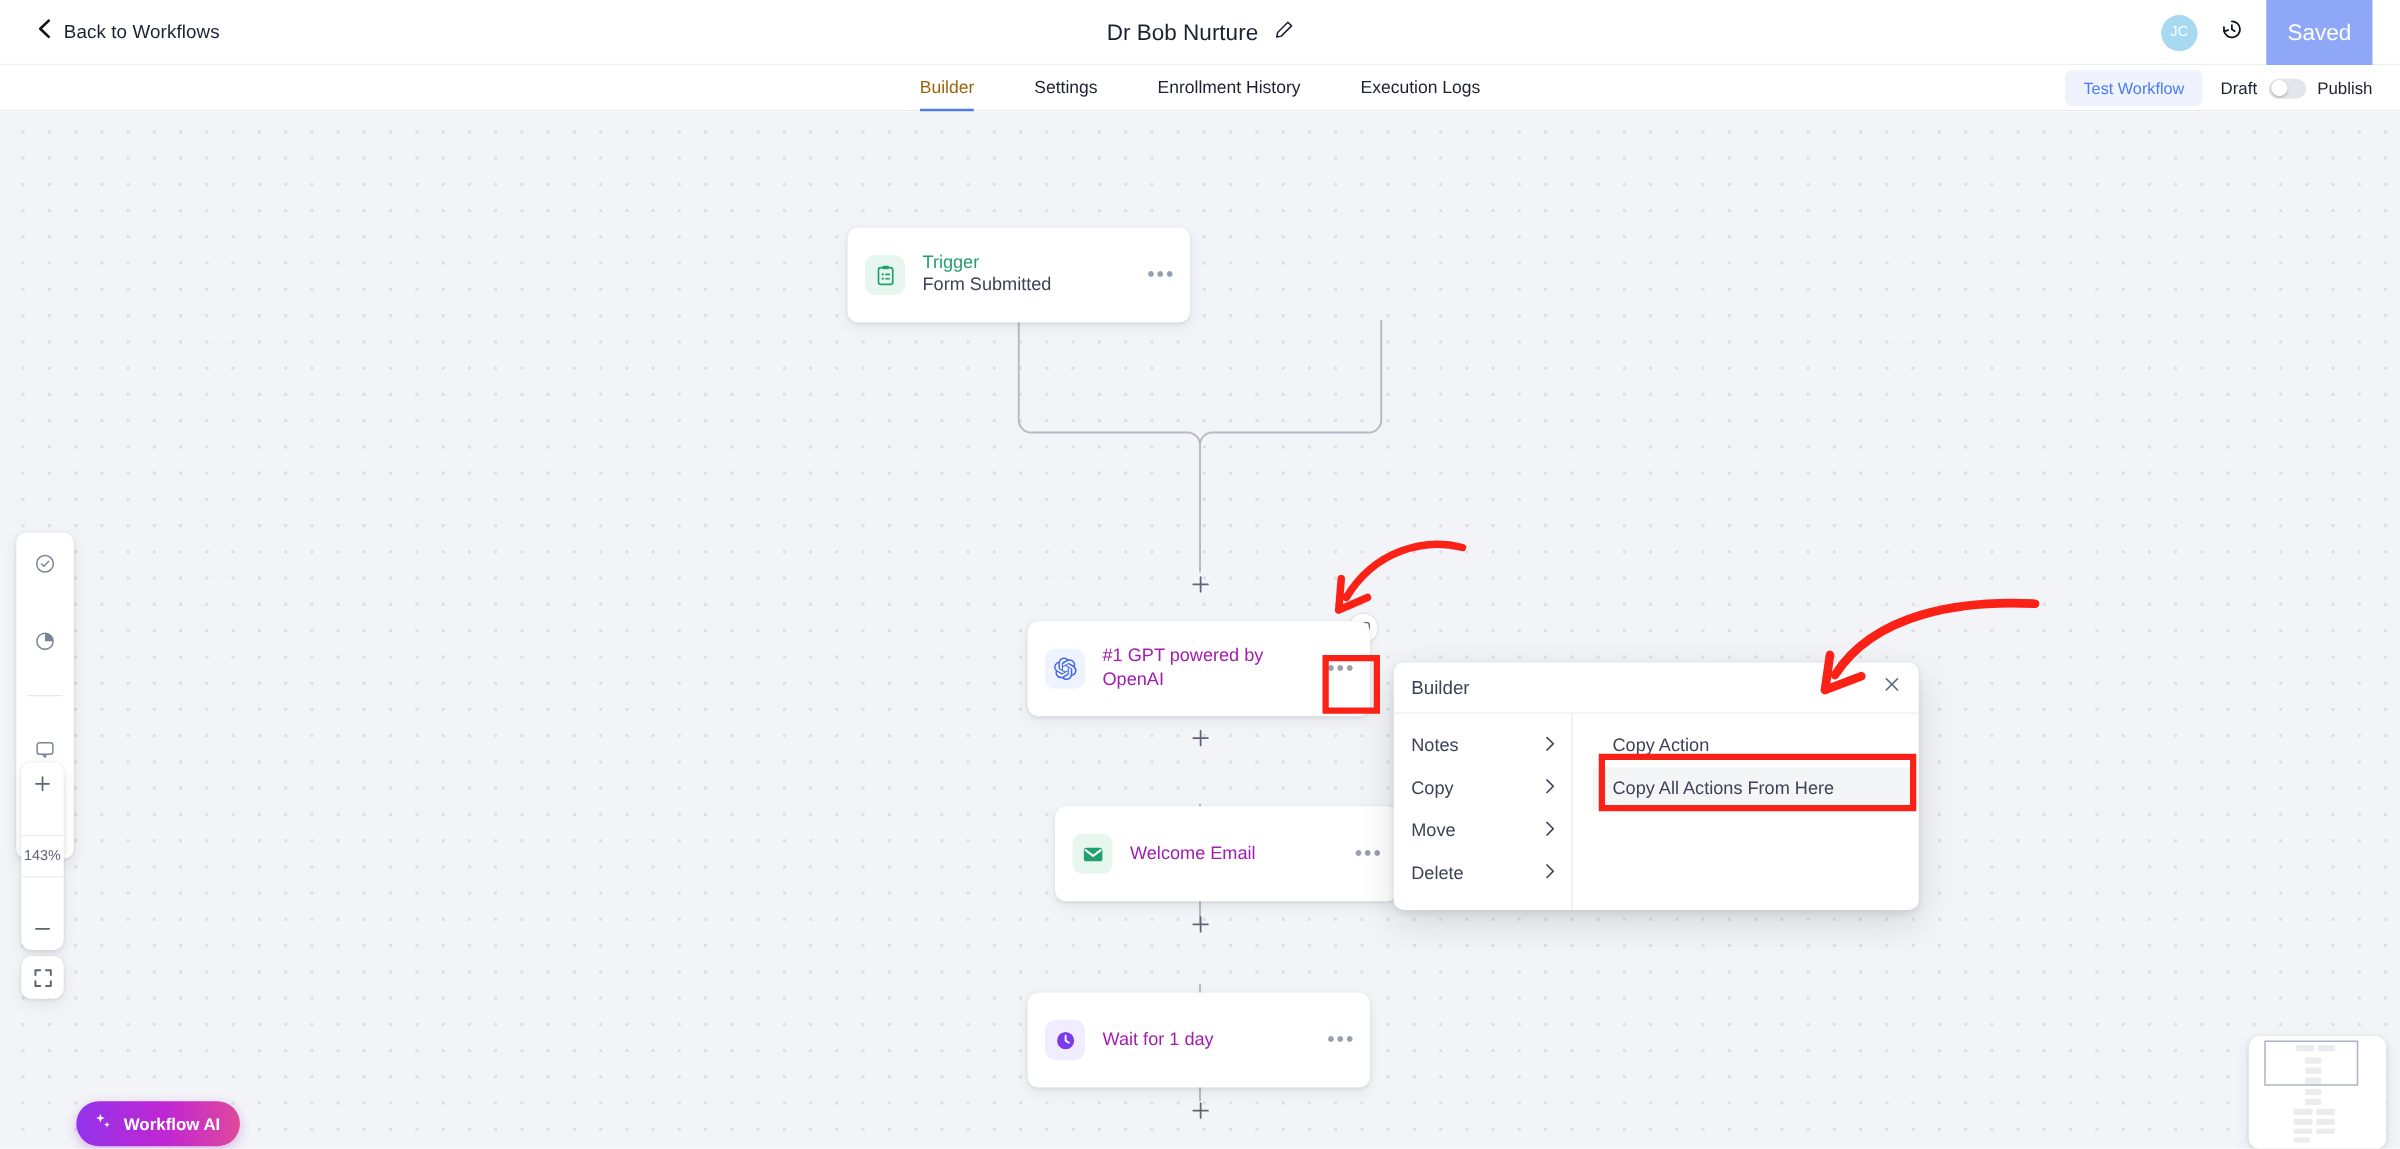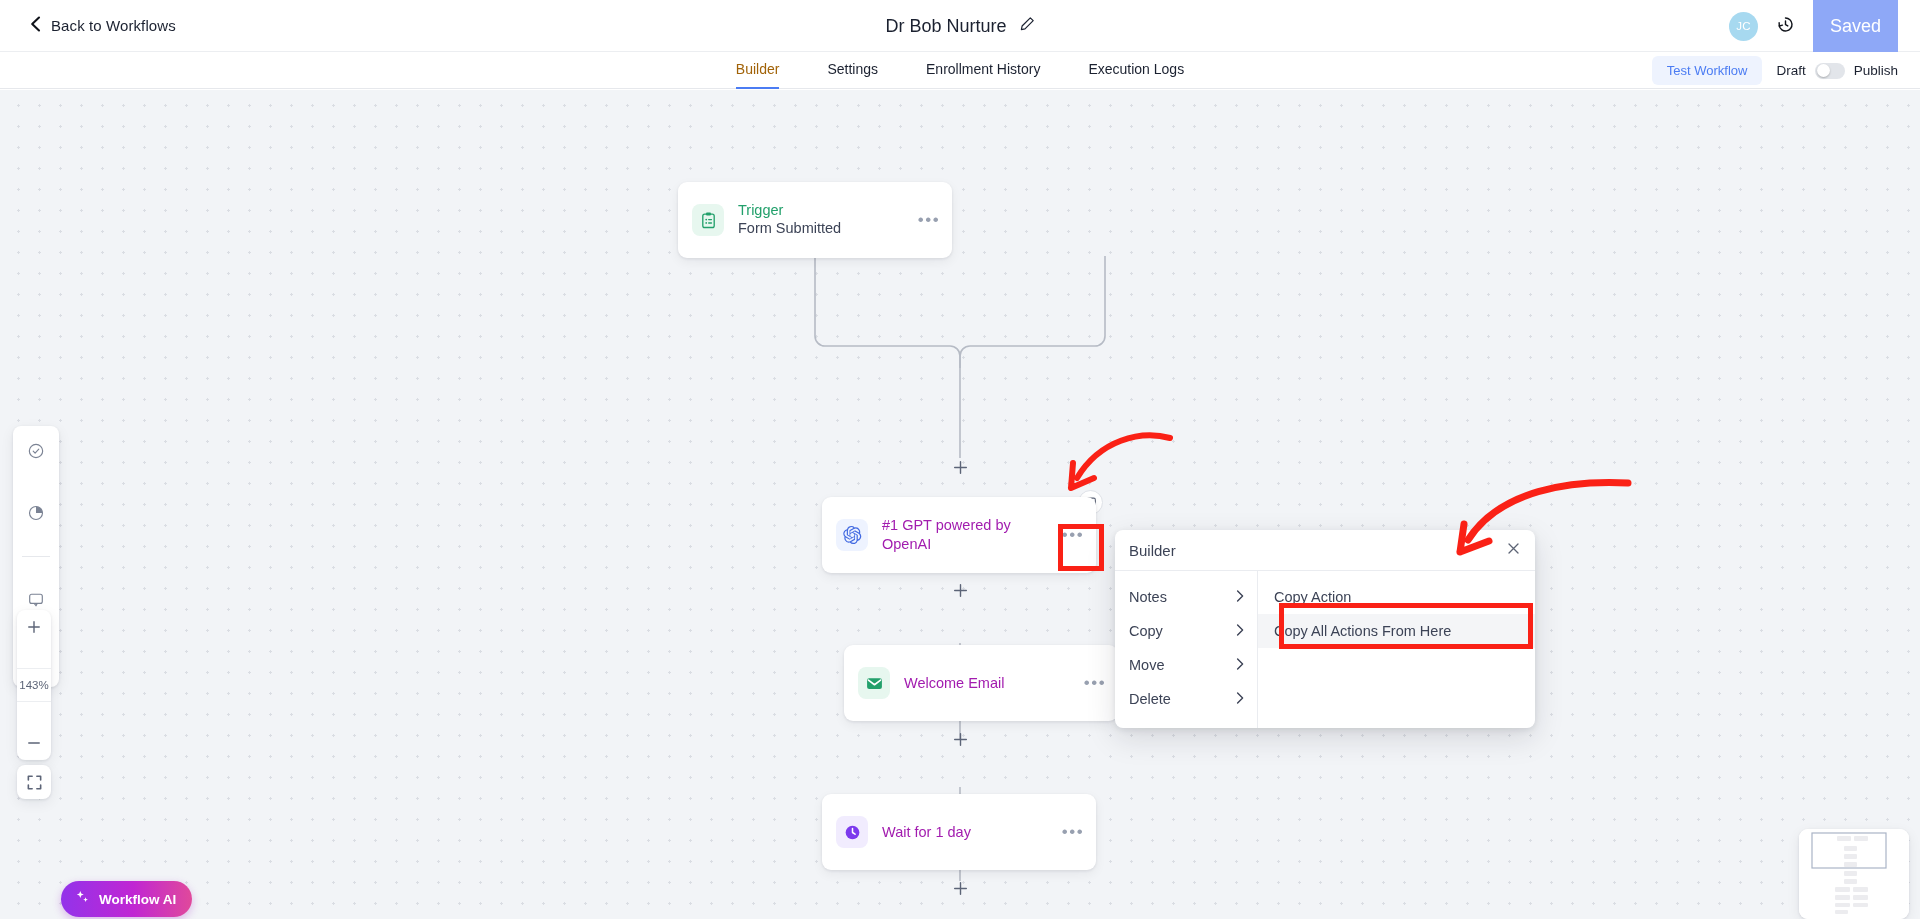--- a/index.html
+++ b/index.html
@@ -152,21 +152,21 @@
   .ctx-close { cursor: pointer; color: #5d6475; display: block; }
   .ctx-cols { display: flex; min-height: 130px; }
   .ctx-left { width: 142px; padding: 9px 0 12px 0; }
   .ctx-item {
     height: 34px; display: flex; align-items: center;
     padding: 0 13px 0 14px; font-size: 14.5px; color: #3c4356; cursor: pointer;
   }
   .ctx-item .lbl { flex: 1 1 auto; }
   .ctx-right {
     flex: 1 1 auto; border-left: 1px solid #eaecf0;
-    padding: 9px 0 12px 0;
+    padding: 9px 0 12px 16px;
   }
   .ctx-subitem {
     height: 34px; display: flex; align-items: center;
     padding: 0 16px; font-size: 14.5px; color: #3c4356; cursor: pointer;
   }
   .ctx-subitem.highlight { background: #f4f5f7; }
 
   
   .anno { position: absolute; left: 0; top: 0; pointer-events: none; }
   .anno-box {

